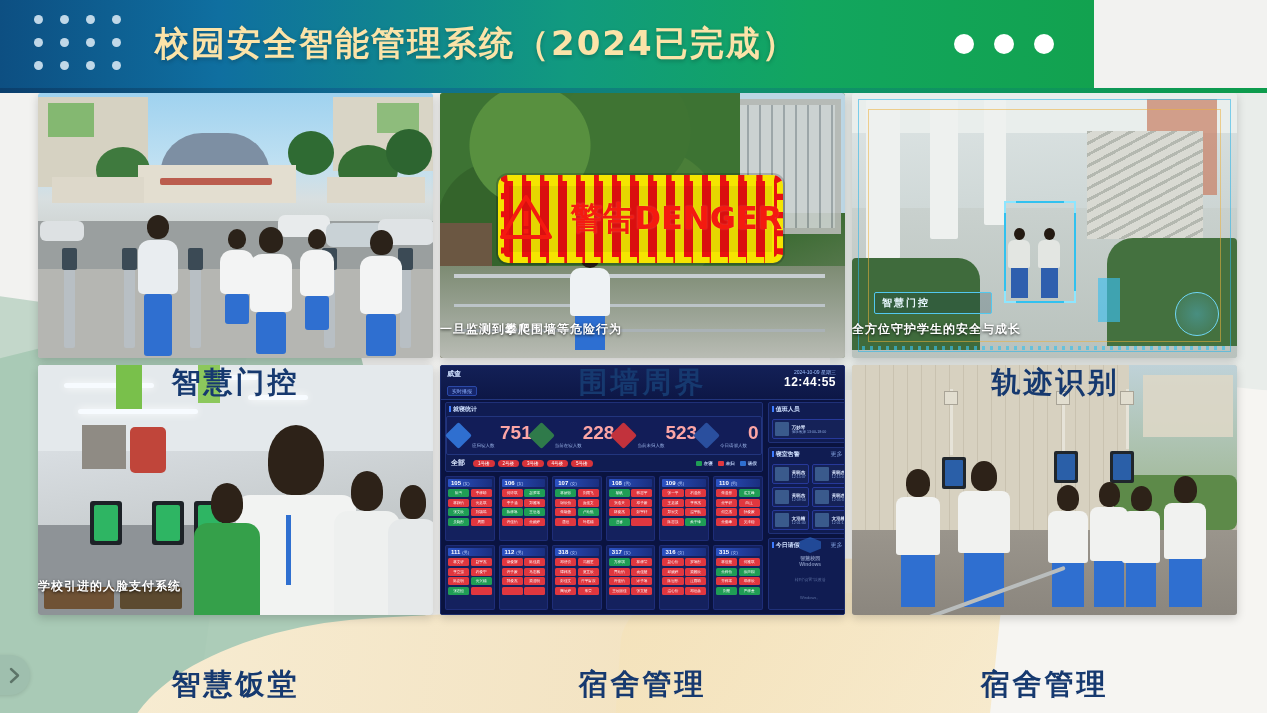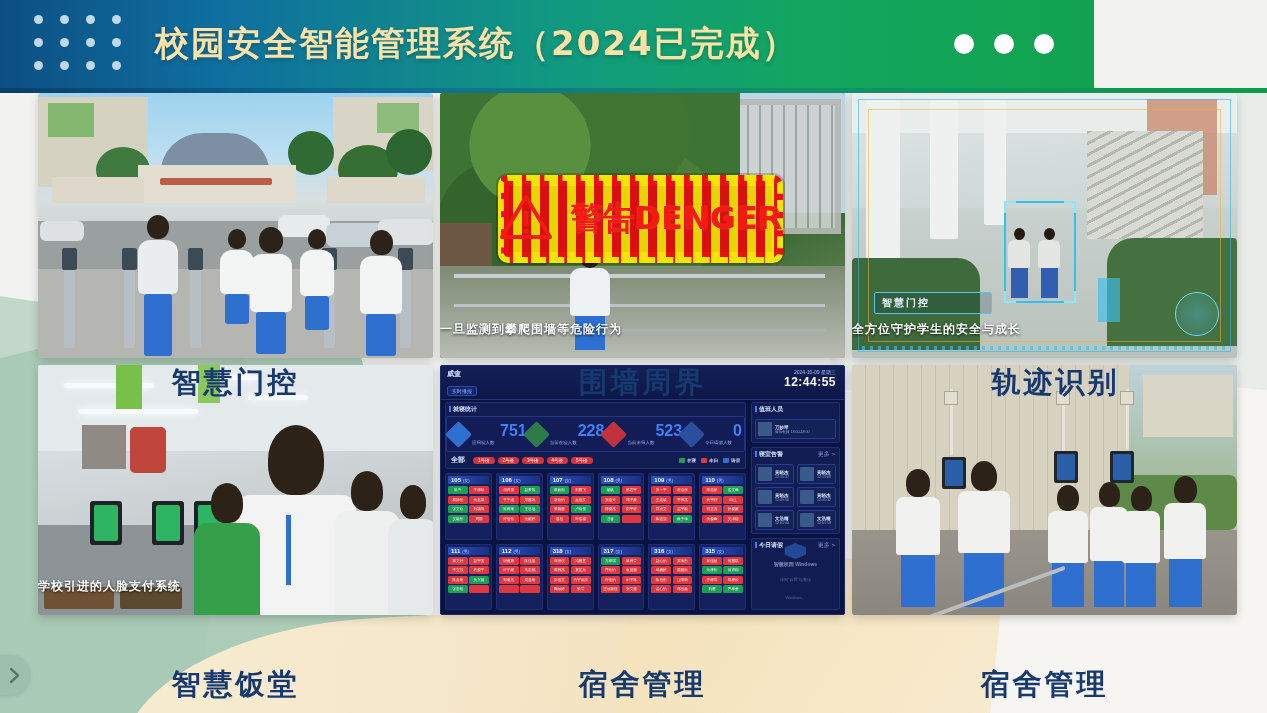--- a/index.html
+++ b/index.html
@@ -215,21 +215,21 @@
   .dash-main{flex:1;display:flex;flex-direction:column;gap:4px;}
   .dash-side{width:96px;display:flex;flex-direction:column;gap:4px;}
   .panel{background:#101c52;border:1px solid #1f3078;border-radius:2px;position:relative;}
   .panel-h{color:#cfe0ff;font-size:6px;font-weight:bold;padding:2px 4px 2px 7px;position:relative;}
   .panel-h:before{content:"";position:absolute;left:3px;top:3px;width:2px;height:6px;background:#3d7bff;}
   .panel-h .more{position:absolute;right:4px;top:2px;color:#7e9cd8;font-weight:normal;}
   .stats{display:flex;justify-content:space-around;align-items:center;padding:6px 2px;
          background:#121d58;border:1px solid #22357e;border-radius:2px;}
   .stat{display:flex;align-items:center;gap:4px;}
   .stat .ico{width:19px;height:19px;transform:rotate(45deg);border-radius:2px;}
-  .stat .n{color:#3b82f6;font-size:16px;font-weight:bold;line-height:1;margin-left:28px;}
+  .stat .n{color:#fca5a5;font-size:19px;font-weight:bold;line-height:1;margin-left:28px;}
   .stat .l{color:#9ab4e8;font-size:4.5px;margin-top:1px;}
   .filters{display:flex;align-items:center;gap:3px;padding:3px 5px;}
   .filters .all{color:#dbe7ff;font-size:7px;font-weight:bold;margin-right:5px;}
   .filters .pill{padding:1px 5px;border-radius:7px;font-size:4.5px;color:#fff;background:#d7333a;}
   .legend{margin-left:auto;display:flex;gap:5px;}
   .legend span{font-size:4.5px;color:#b9cdf2;display:flex;align-items:center;gap:2px;}
   .legend i{width:6px;height:5px;border-radius:1px;display:block;}
   .rooms{flex:1;display:grid;grid-template-columns:repeat(6,1fr);grid-template-rows:1fr 1fr;gap:4px;}
   .room{background:#14215e;border:1px solid #27399180;border-radius:2px;padding:2px;display:flex;flex-direction:column;}
   .room-h{background:linear-gradient(90deg,#2b52c4,#1a2f80);border-radius:1px;padding:1px 3px;

